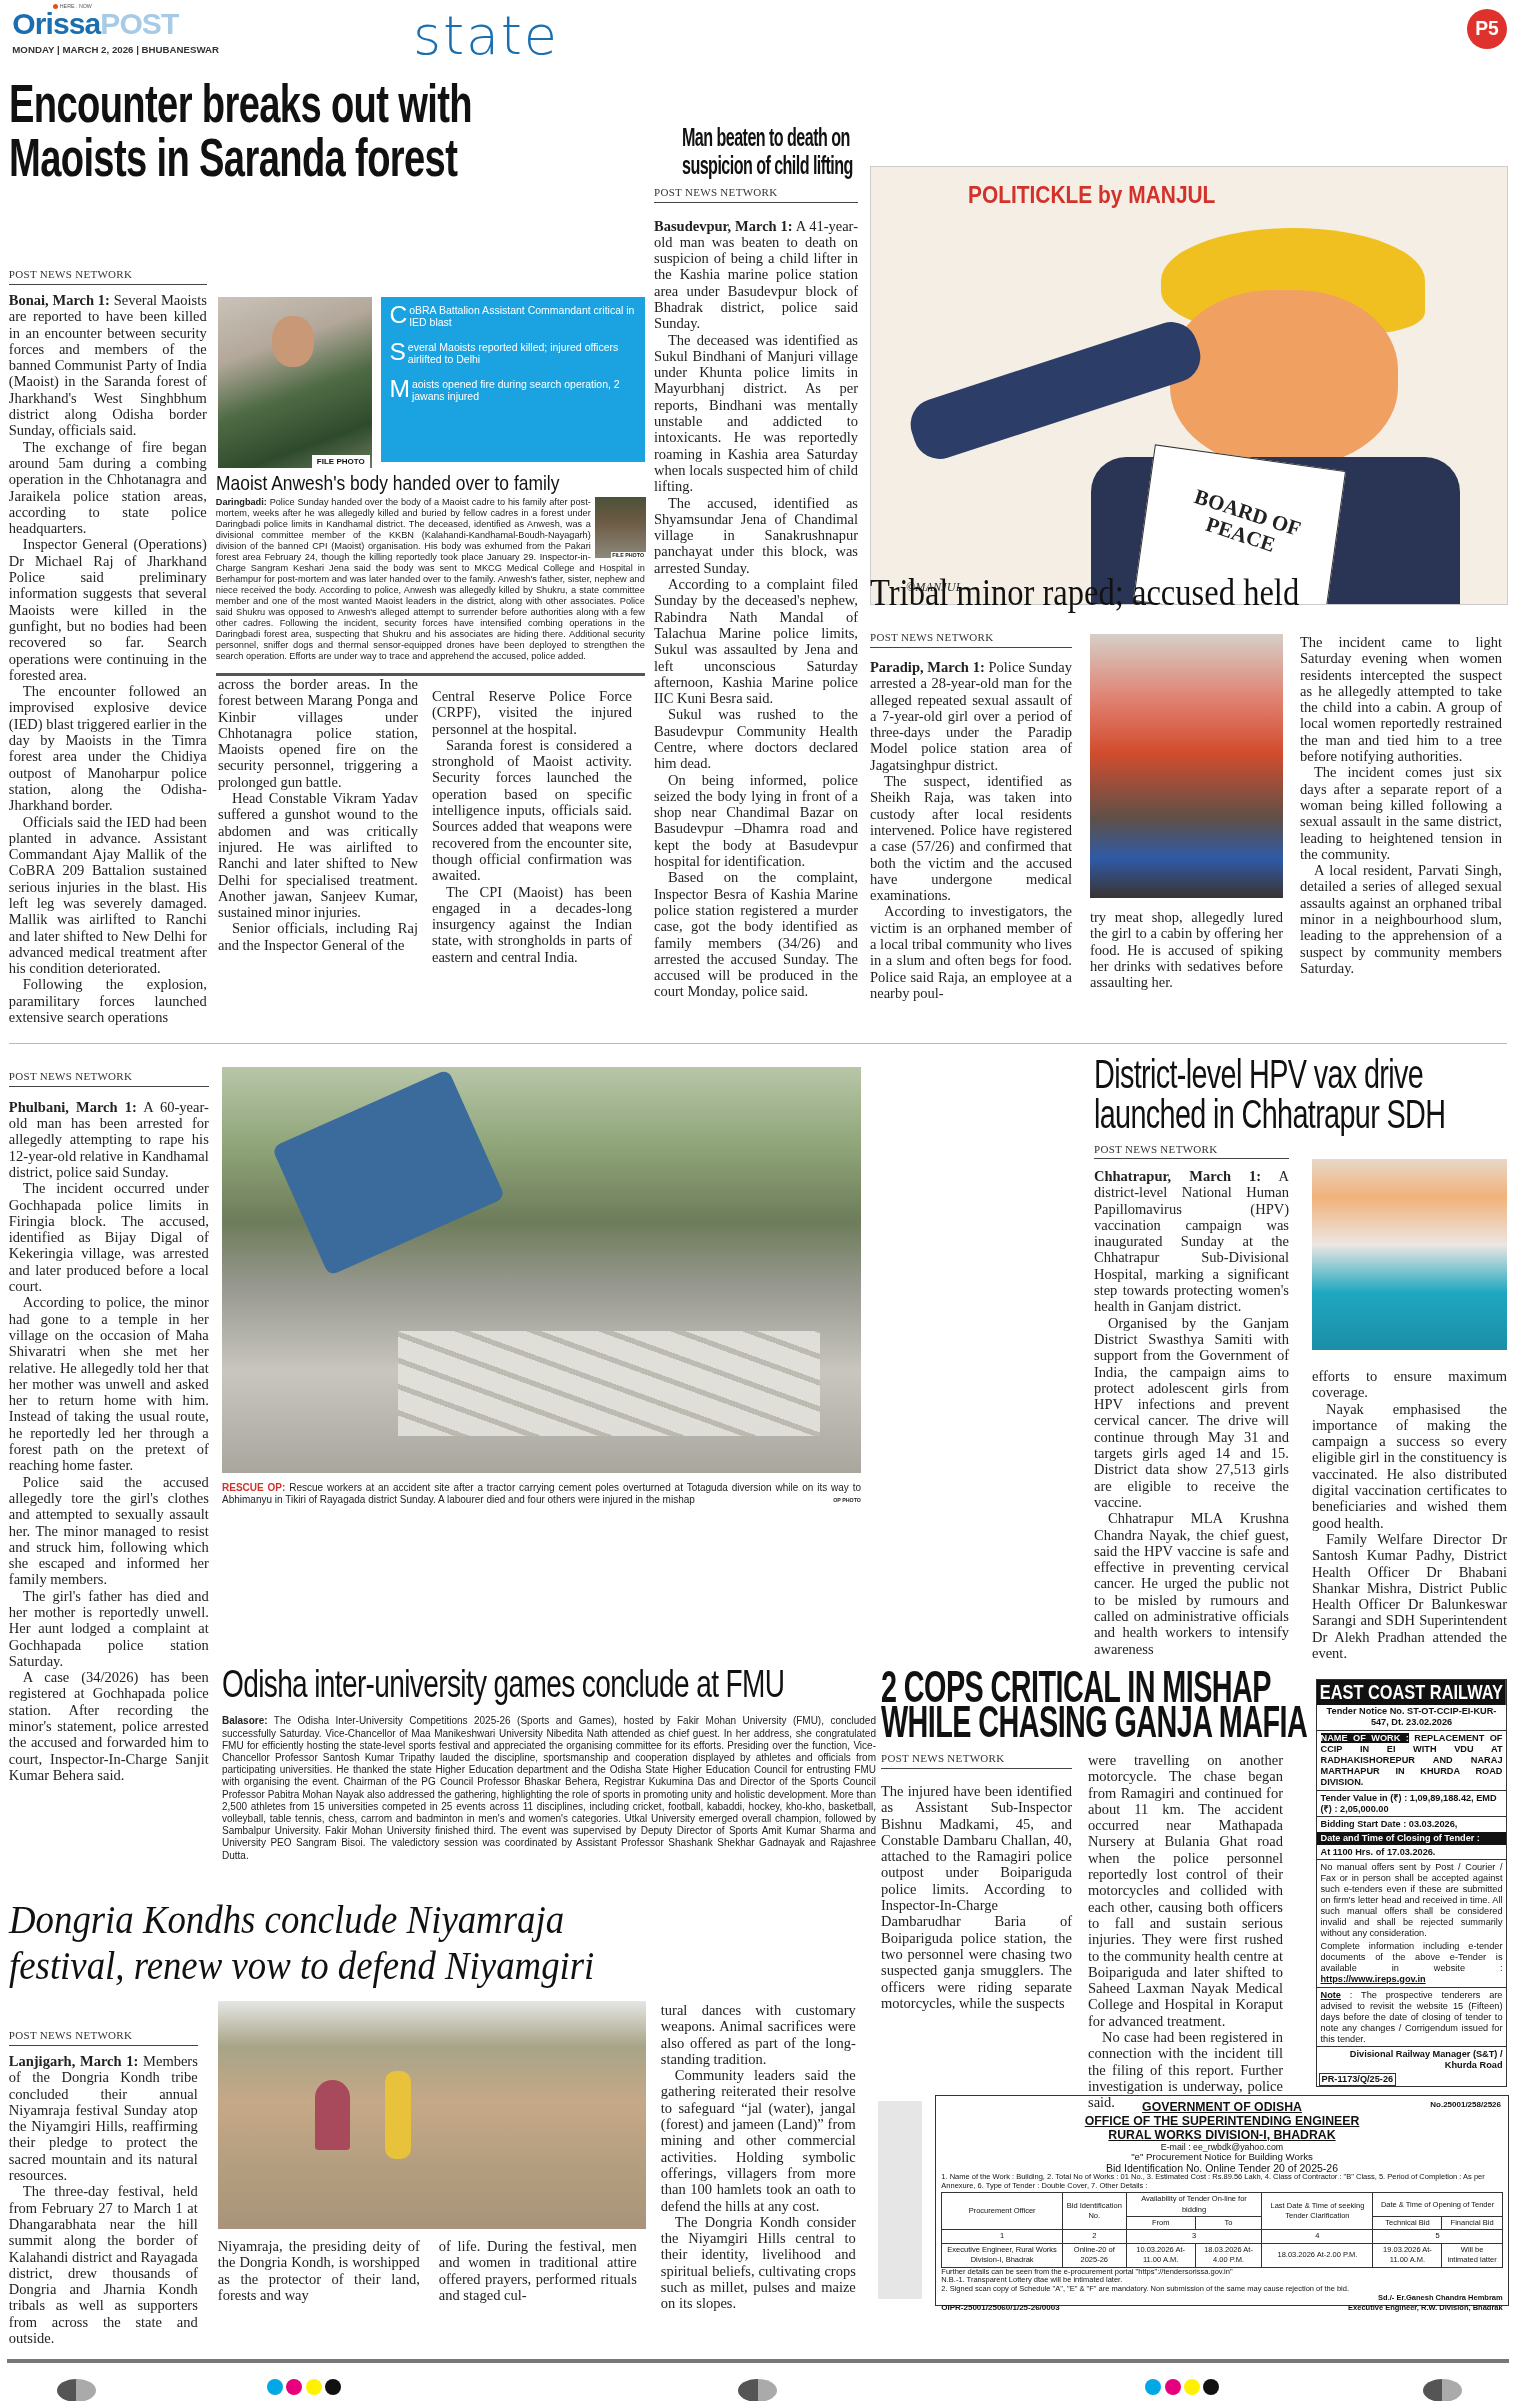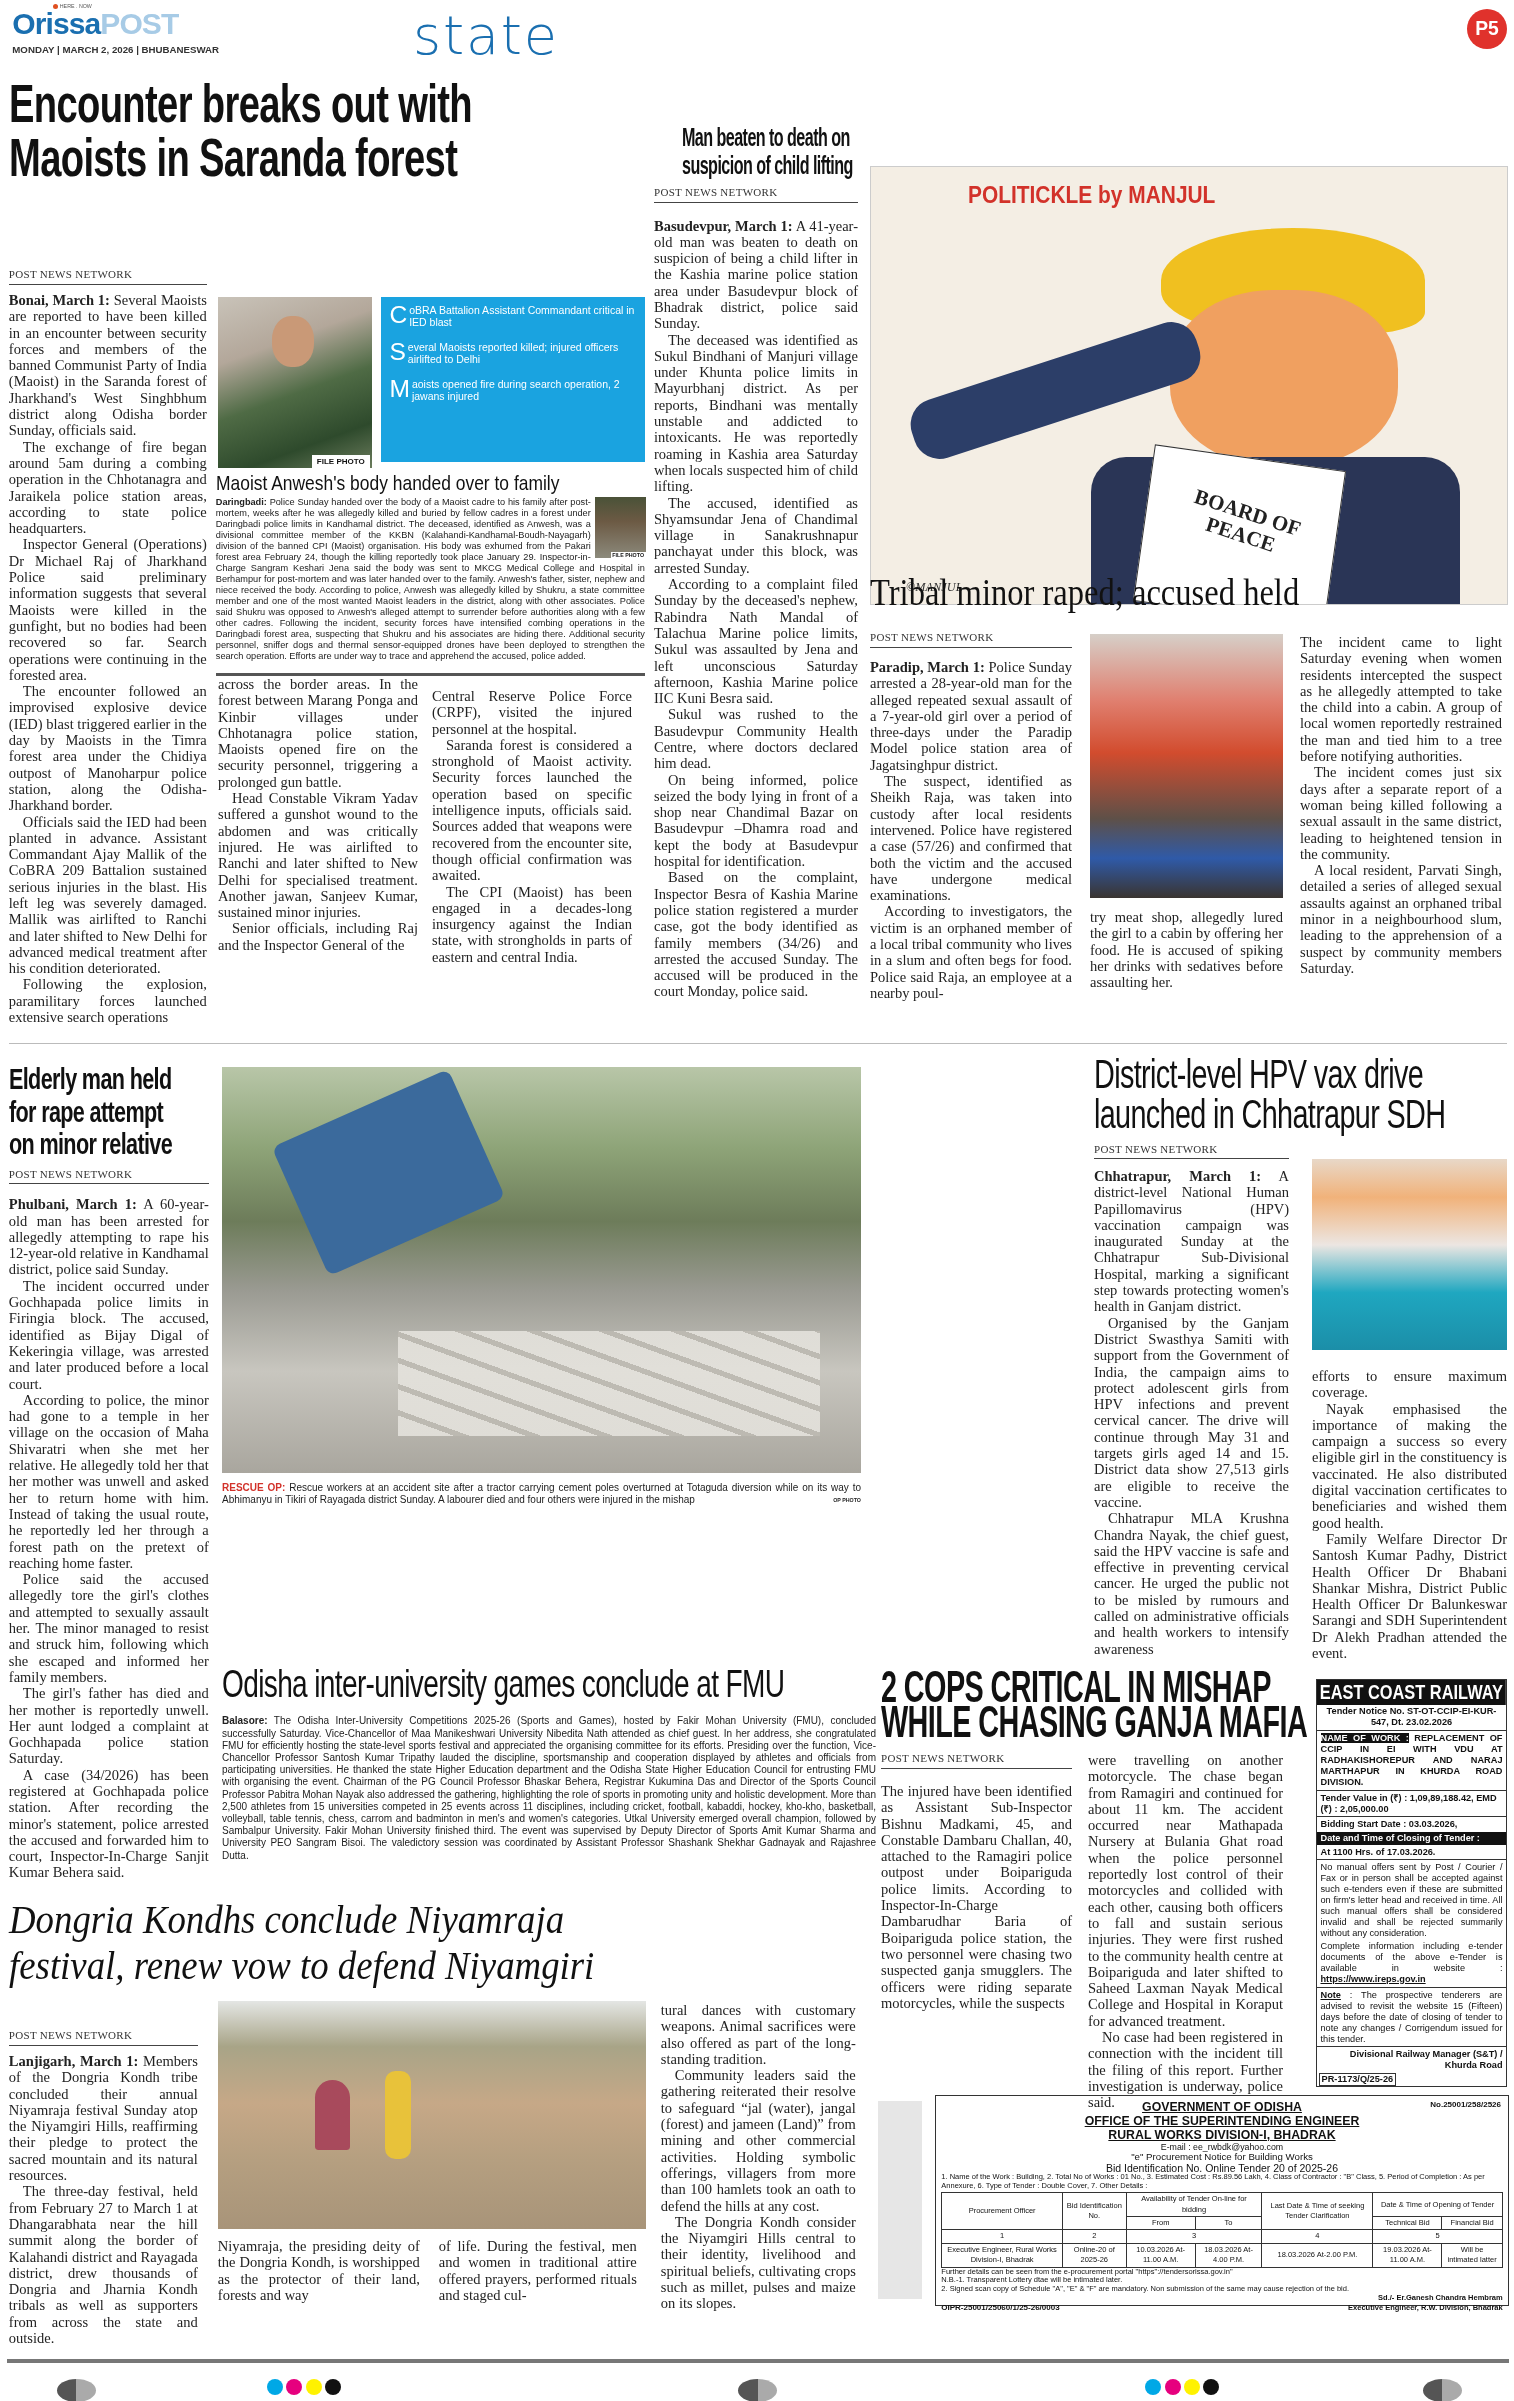--- a/index.html
+++ b/index.html
@@ -131,25 +131,20 @@
   <div class="abs body" style="left:430px;top:63px;width:202px;">
     <p>The incident came to light Saturday evening when women residents intercepted the suspect as he allegedly attempted to take the child into a cabin. A group of local women reportedly restrained the man and tied him to a tree before notifying authorities.</p>
     <p>The incident comes just six days after a separate report of a woman being killed following a sexual assault in the same district, leading to heightened tension in the community.</p>
     <p>A local resident, Parvati Singh, detailed a series of alleged sexual assaults against an orphaned tribal minor in a neighbourhood slum, leading to the apprehension of a suspect by community members Saturday.</p>
   </div>
 </div>
 
 <div class="abs" style="left:8.8px;top:1043px;width:1498px;height:0.9px;background:#bbb;"></div>
 
 <div class="abs" style="left:8.8px;top:1063px;width:200px;">
-  <div class="hl" style="font-size:30px;line-height:32.5px;">
-    <span class="cond" style="transform:scaleX(.72)">Elderly man held</span><br>
-    <span class="cond" style="transform:scaleX(.72)">for rape attempt</span><br>
-    <span class="cond" style="transform:scaleX(.72)">on minor relative</span>
-  </div>
   <div class="byline" style="margin-top:7px;">POST NEWS NETWORK</div>
   <div class="body" style="margin-top:12.3px;">
     <p><span class="dl">Phulbani, March 1:</span> <span>A 60-year-old man has been arrested for allegedly attempting to rape his 12-year-old relative in Kandhamal district, police said Sunday.</span></p>
     <p>The incident occurred under Gochhapada police limits in Firingia block. The accused, identified as Bijay Digal of Kekeringia village, was arrested and later produced before a local court.</p>
     <p>According to police, the minor had gone to a temple in her village on the occasion of Maha Shivaratri when she met her relative. He allegedly told her that her mother was unwell and asked her to return home with him. Instead of taking the usual route, he reportedly led her through a forest path on the pretext of reaching home faster.</p>
     <p>Police said the accused allegedly tore the girl's clothes and attempted to sexually assault her. The minor managed to resist and struck him, following which she escaped and informed her family members.</p>
     <p>The girl's father has died and her mother is reportedly unwell. Her aunt lodged a complaint at Gochhapada police station Saturday.</p>
     <p>A case (34/2026) has been registered at Gochhapada police station. After recording the minor's statement, police arrested the accused and forwarded him to court, Inspector-In-Charge Sanjit Kumar Behera said.</p>
   </div>
 </div>

